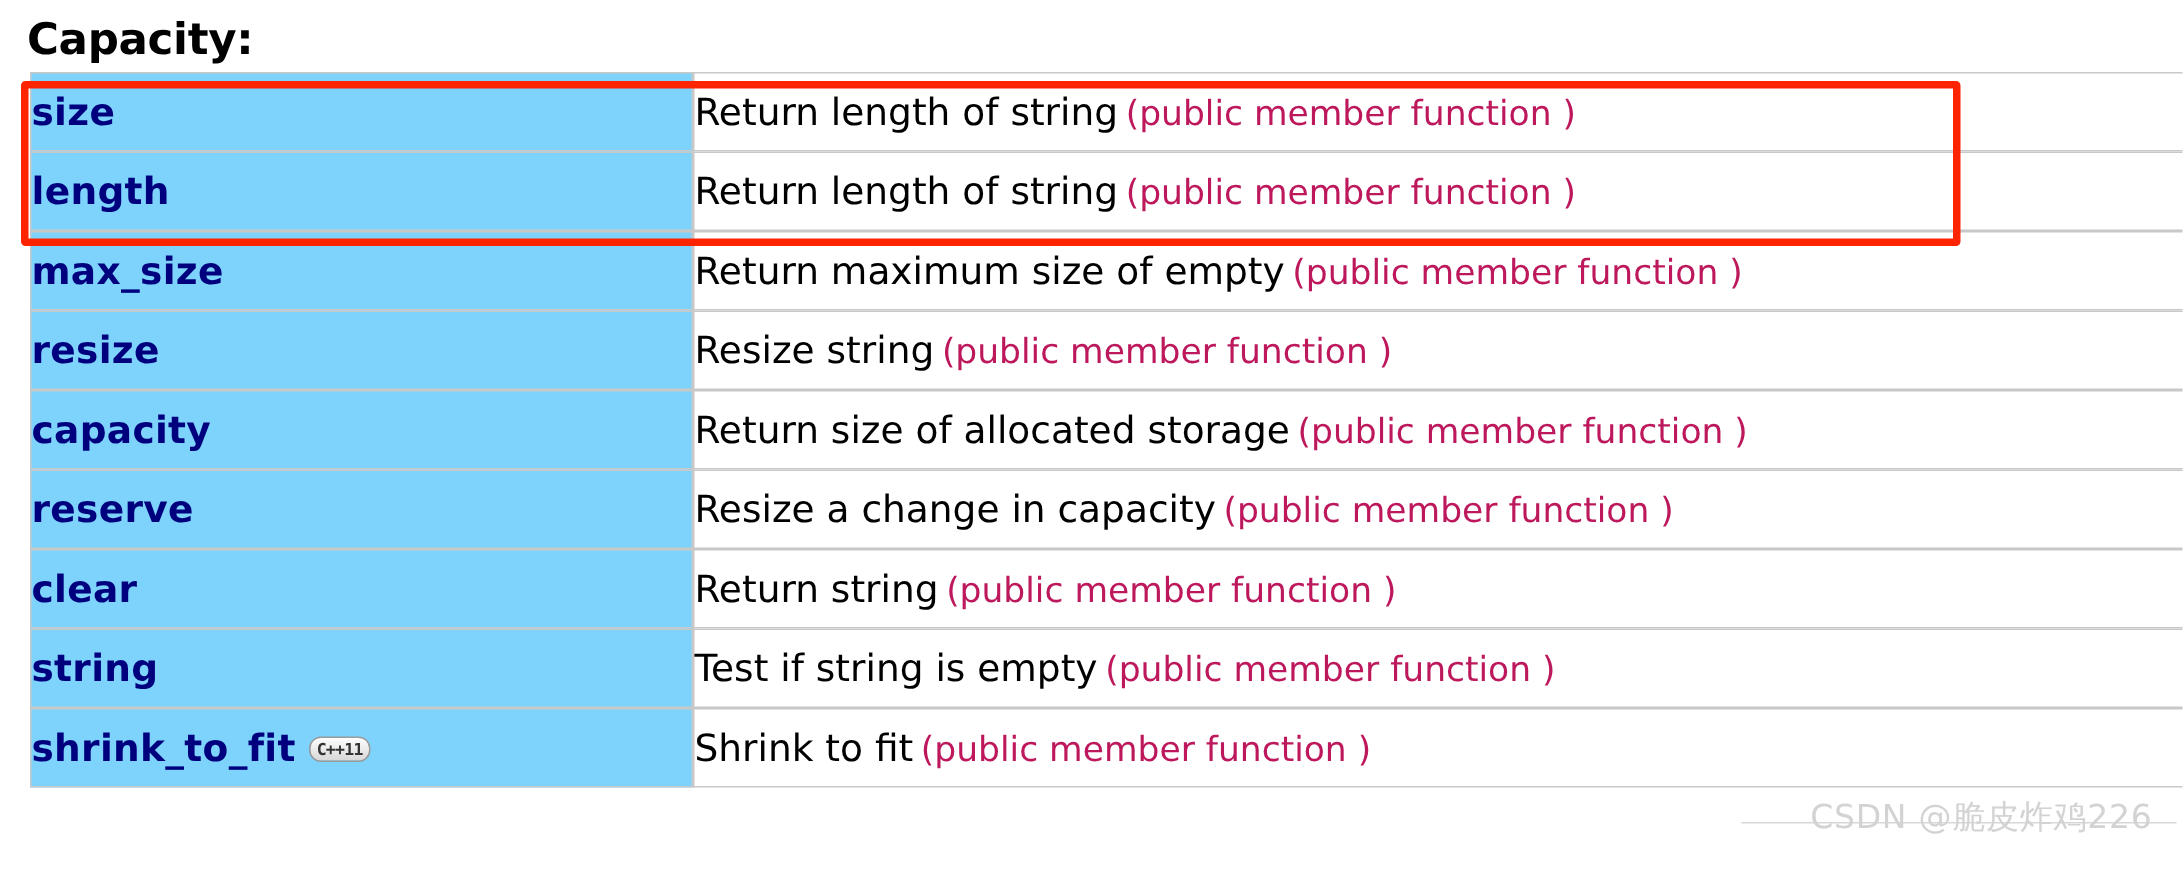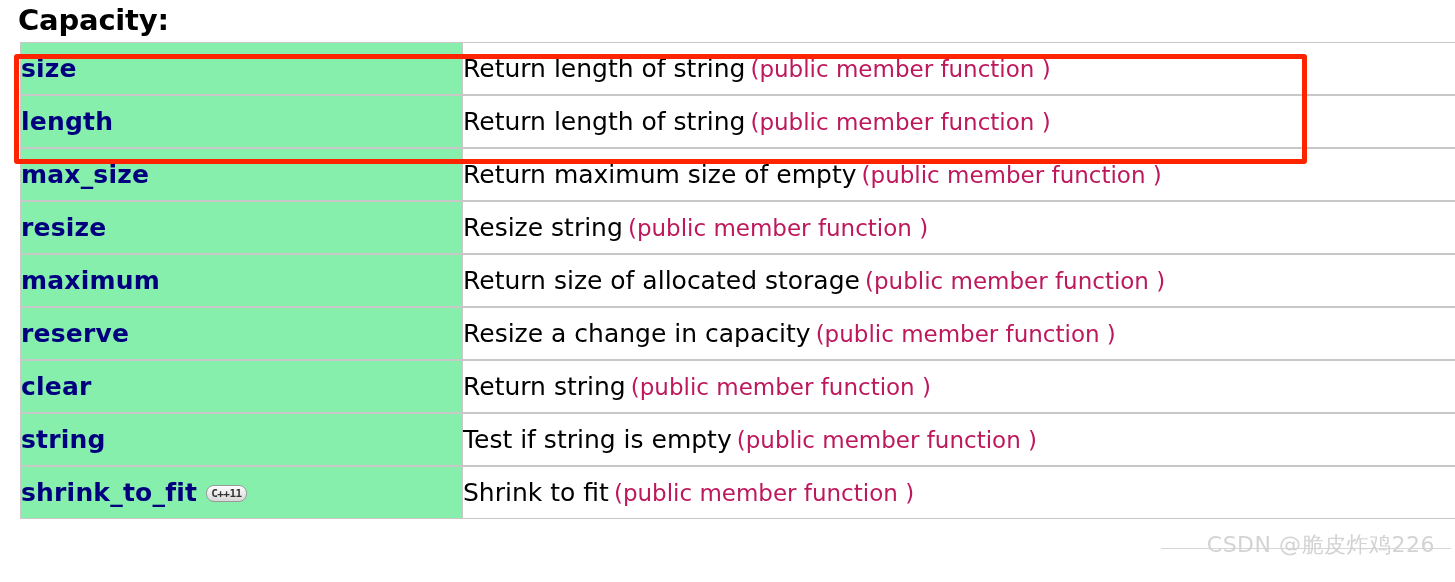--- a/index.html
+++ b/index.html
@@ -24,21 +24,21 @@
     height: 582px;
     background: #ffffff;
   }
 
   .page-heading {
     font-size: 29px;
     font-weight: bold;
     color: #000000;
     letter-spacing: -0.2px;
     margin: 0;
-    padding: 2px 0 4px 18px;
+    padding: 8px 0 4px 18px;
     line-height: 36px;
   }
 
   .members-table {
     border-collapse: separate;
     border-spacing: 0;
     width: 1500px;      
     margin-left: 20px;
     table-layout: fixed;
   }
@@ -48,21 +48,21 @@
   }
 
   .members-table td {
     vertical-align: middle;
     padding: 0;
   }
 
   
   .col-name {
     width: 440px;
-    background: #86efac;
+    background: #7dd3fc;
     border: 1px solid #c8c8c8;
     padding: 0 0 0 12px;
     height: 46px;
   }
   .member-name {
     color: #00007f;
     font-weight: bold;
     font-size: 25px;
     letter-spacing: 0.2px;
     white-space: nowrap;
@@ -157,21 +157,21 @@
       </tr>
       <tr>
         <td class="col-name"><span class="member-name">max_size</span></td>
         <td class="col-desc"><span class="desc-main">Return maximum size of empty</span> <span class="desc-note">(public member function )</span></td>
       </tr>
       <tr>
         <td class="col-name"><span class="member-name">resize</span></td>
         <td class="col-desc"><span class="desc-main">Resize string</span> <span class="desc-note">(public member function )</span></td>
       </tr>
       <tr>
-        <td class="col-name"><span class="member-name">maximum</span></td>
+        <td class="col-name"><span class="member-name">capacity</span></td>
         <td class="col-desc"><span class="desc-main">Return size of allocated storage</span> <span class="desc-note">(public member function )</span></td>
       </tr>
       <tr>
         <td class="col-name"><span class="member-name">reserve</span></td>
         <td class="col-desc"><span class="desc-main">Resize a change in capacity</span> <span class="desc-note">(public member function )</span></td>
       </tr>
       <tr>
         <td class="col-name"><span class="member-name">clear</span></td>
         <td class="col-desc"><span class="desc-main">Return string</span> <span class="desc-note">(public member function )</span></td>
       </tr>

